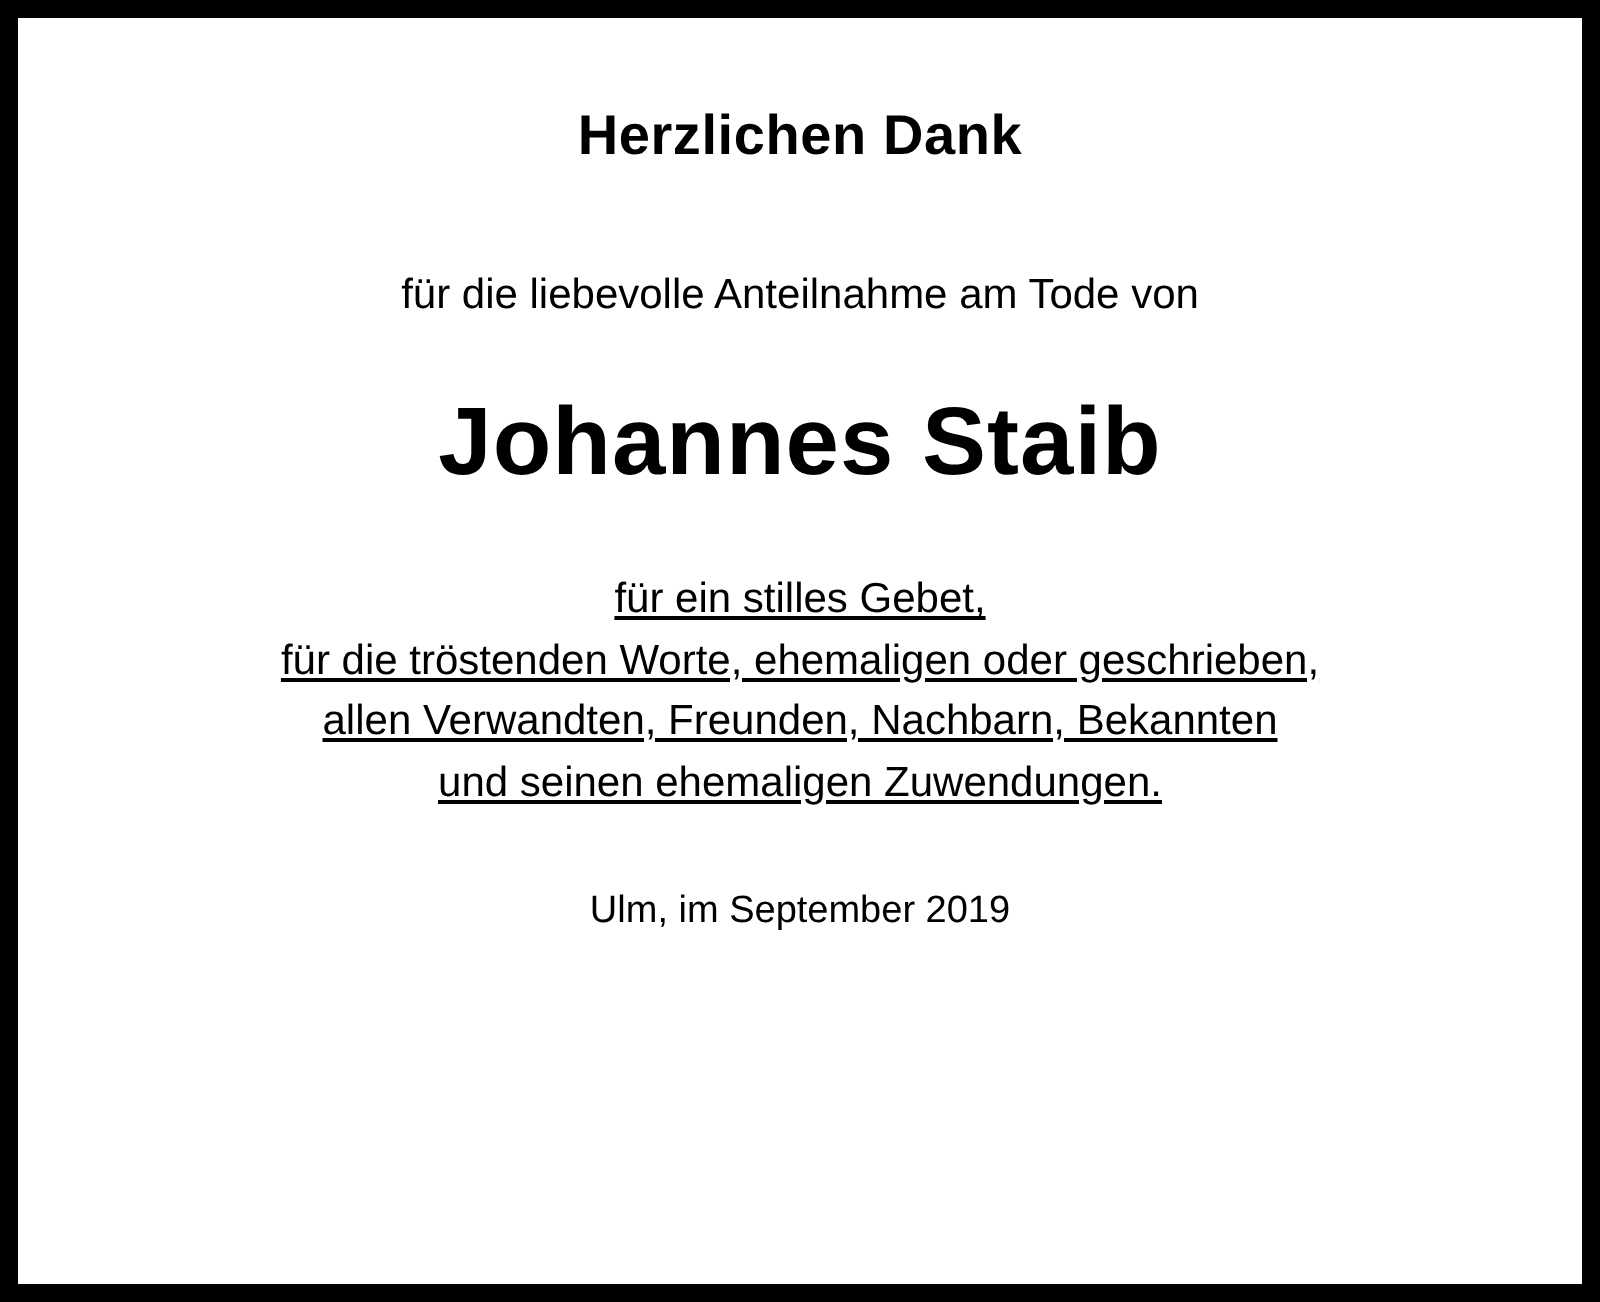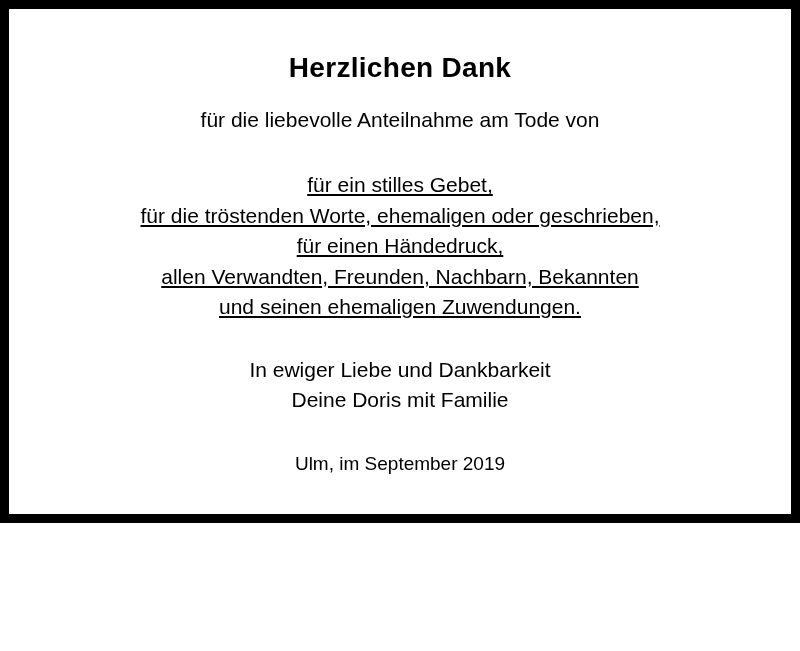--- a/index.html
+++ b/index.html
@@ -10,39 +10,39 @@
   body {
     width: 800px;
     height: 651px;
     font-family: "Liberation Sans", sans-serif;
     color: #000000;
     overflow: hidden;
   }
   .notice {
     box-sizing: border-box;
     width: 800px;
-    height: 523px;
+    height: 651px;
     background: #ffffff;
     border: 9px solid #000000;
     padding: 30px 40px 16px 40px;
     display: flex;
     flex-direction: column;
     align-items: center;
     text-align: center;
   }
   .headline {
     font-size: 28px;
     font-weight: bold;
     letter-spacing: 0.3px;
     margin-top: 12px;
     margin-bottom: 0;
     line-height: 1.2;
   }
   .intro {
-    margin-top: 20px;
+    margin-top: 48px;
     font-size: 21px;
     line-height: 1.42;
   }
   .intro div {
     white-space: nowrap;
   }
   .name {
     margin-top: 34px;
     font-size: 48px;
     font-weight: bold;
@@ -76,29 +76,25 @@
 <body>
 
 <div class="notice">
 
   <div class="headline">Herzlichen Dank</div>
 
   <div class="intro">
     <div>für die liebevolle Anteilnahme am Tode von</div>
   </div>
 
+  <div class="name">Johannes Staib</div>
 
   <div class="reasons">
     <div>für ein stilles Gebet,</div>
     <div>für die tröstenden Worte, ehemaligen oder geschrieben,</div>
-    <div>für einen Händedruck,</div>
     <div>allen Verwandten, Freunden, Nachbarn, Bekannten</div>
     <div>und seinen ehemaligen Zuwendungen.</div>
   </div>
 
-  <div class="closing">
-    <div>In ewiger Liebe und Dankbarkeit</div>
-    <div>Deine Doris mit Familie</div>
-  </div>
 
   <div class="place-date">Ulm, im September 2019</div>
 
 </div>
 
 </body></html>

